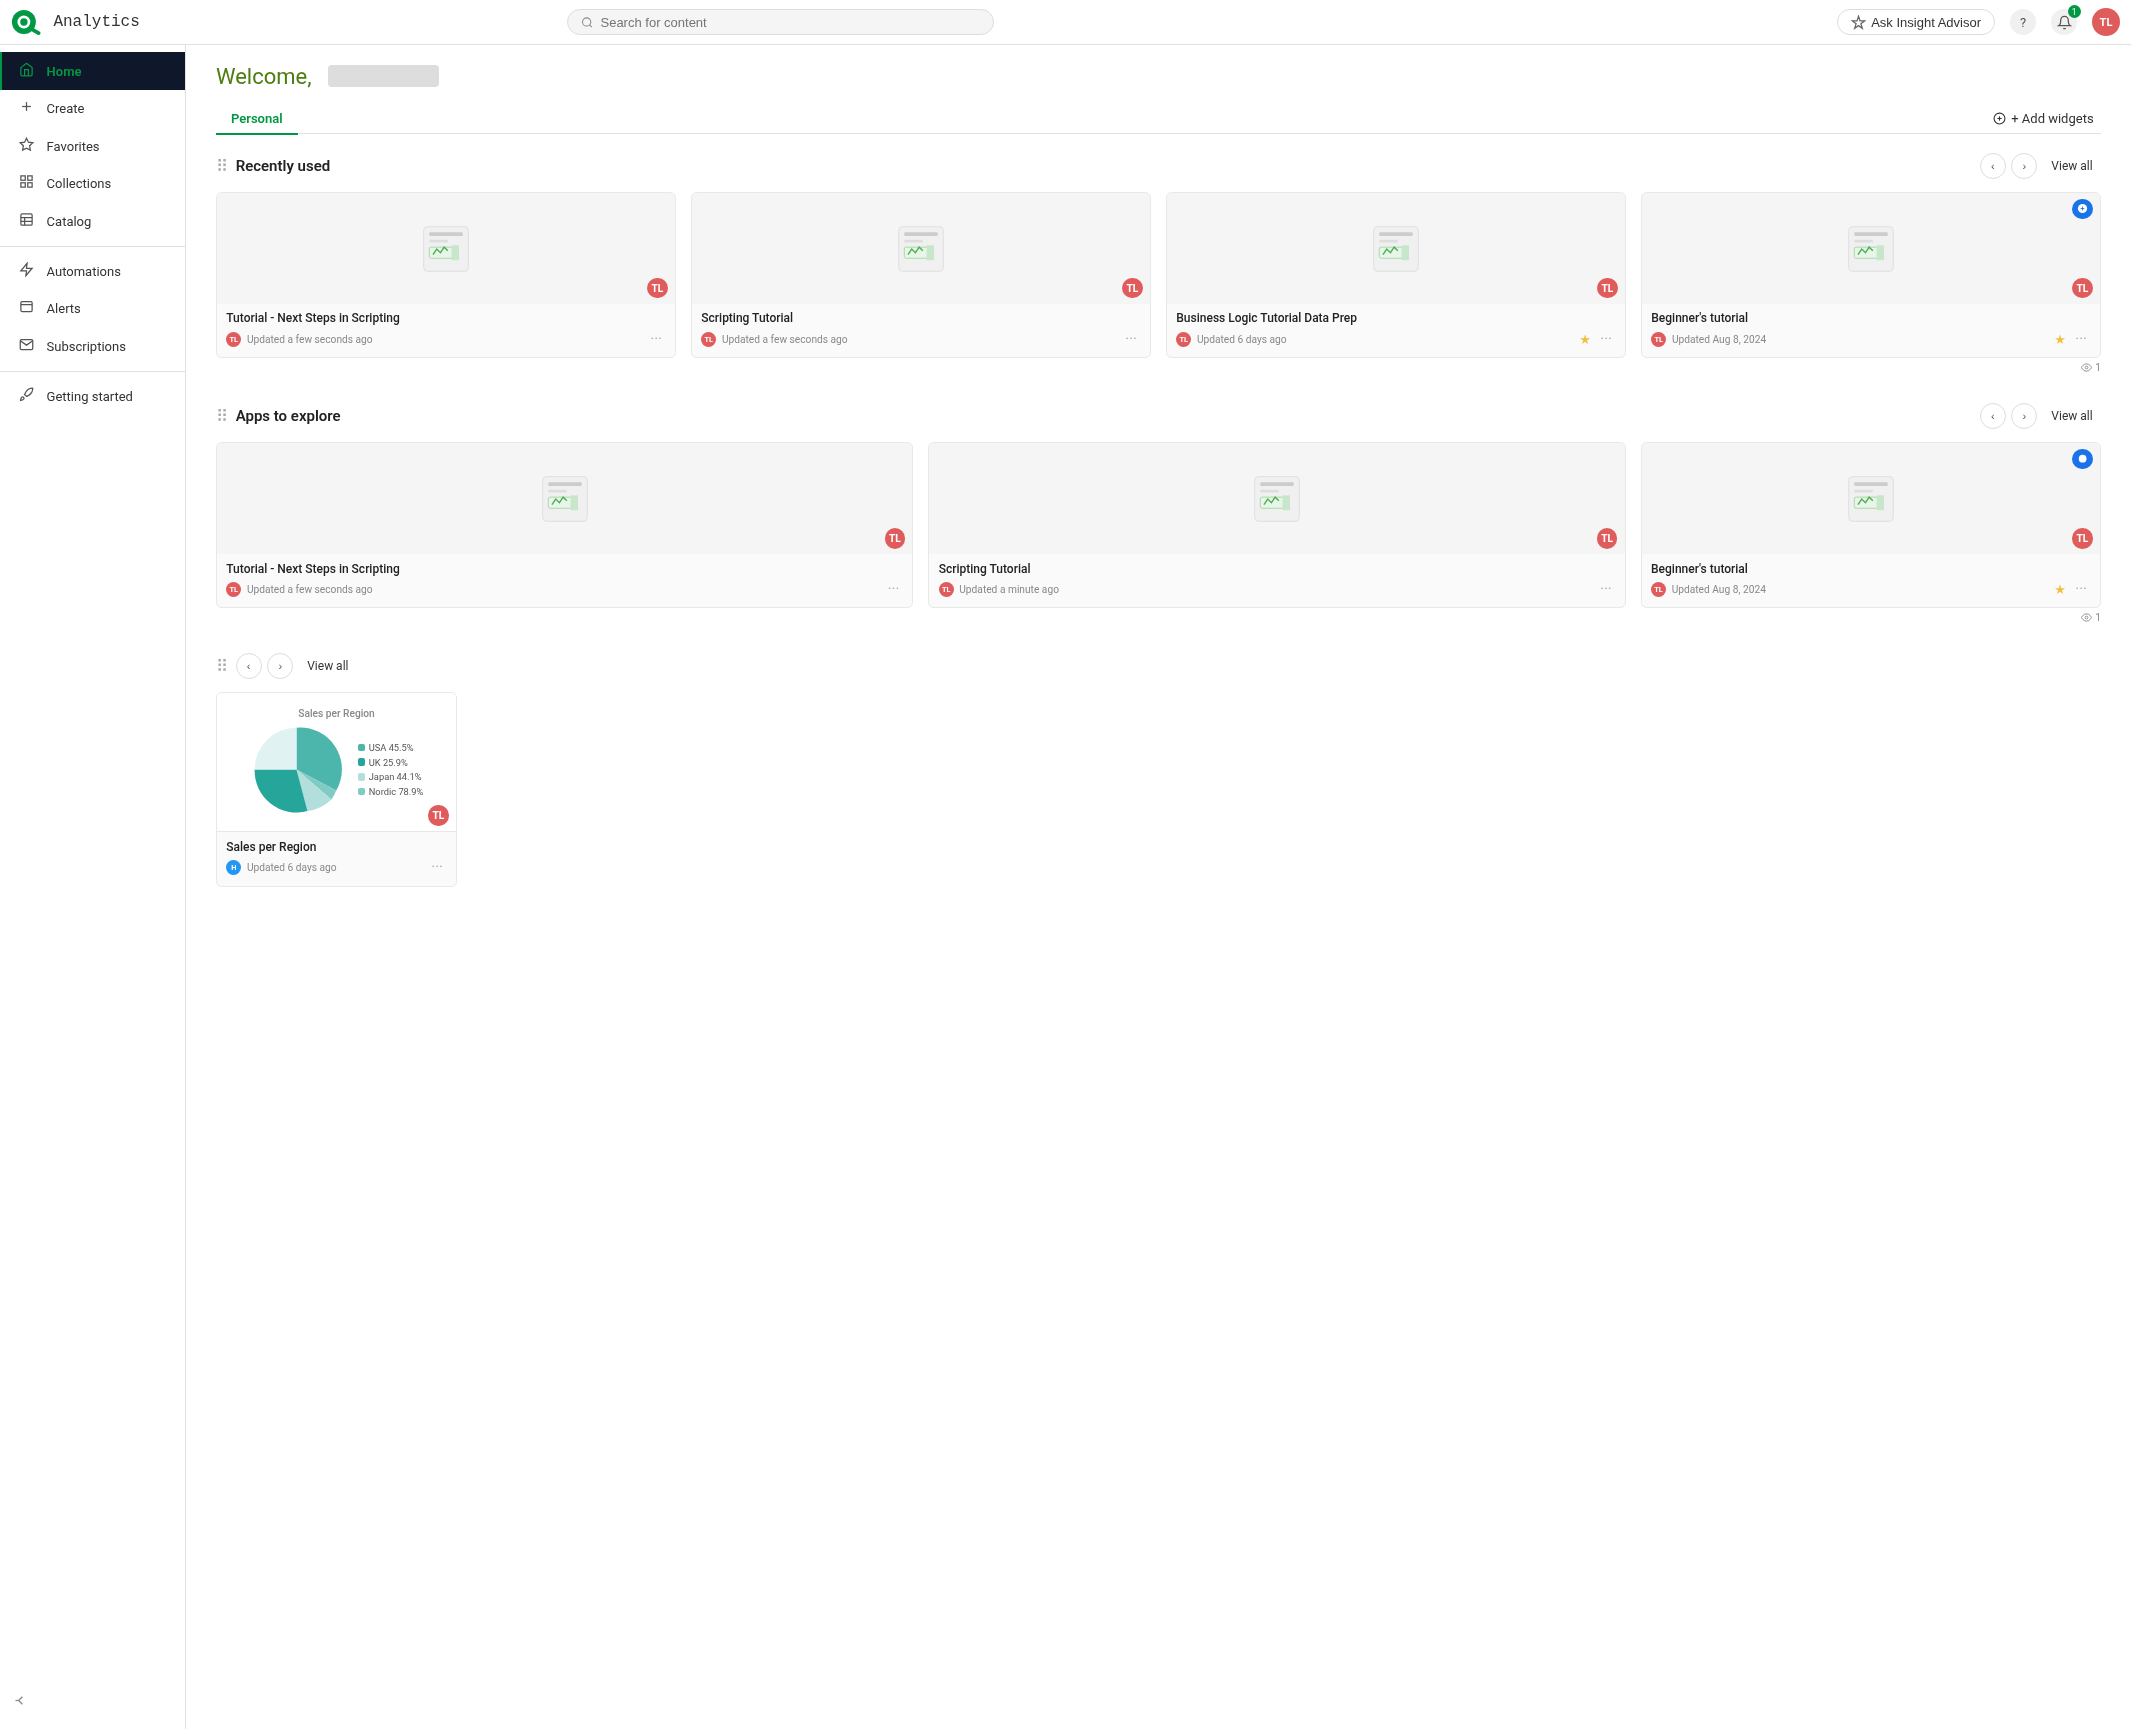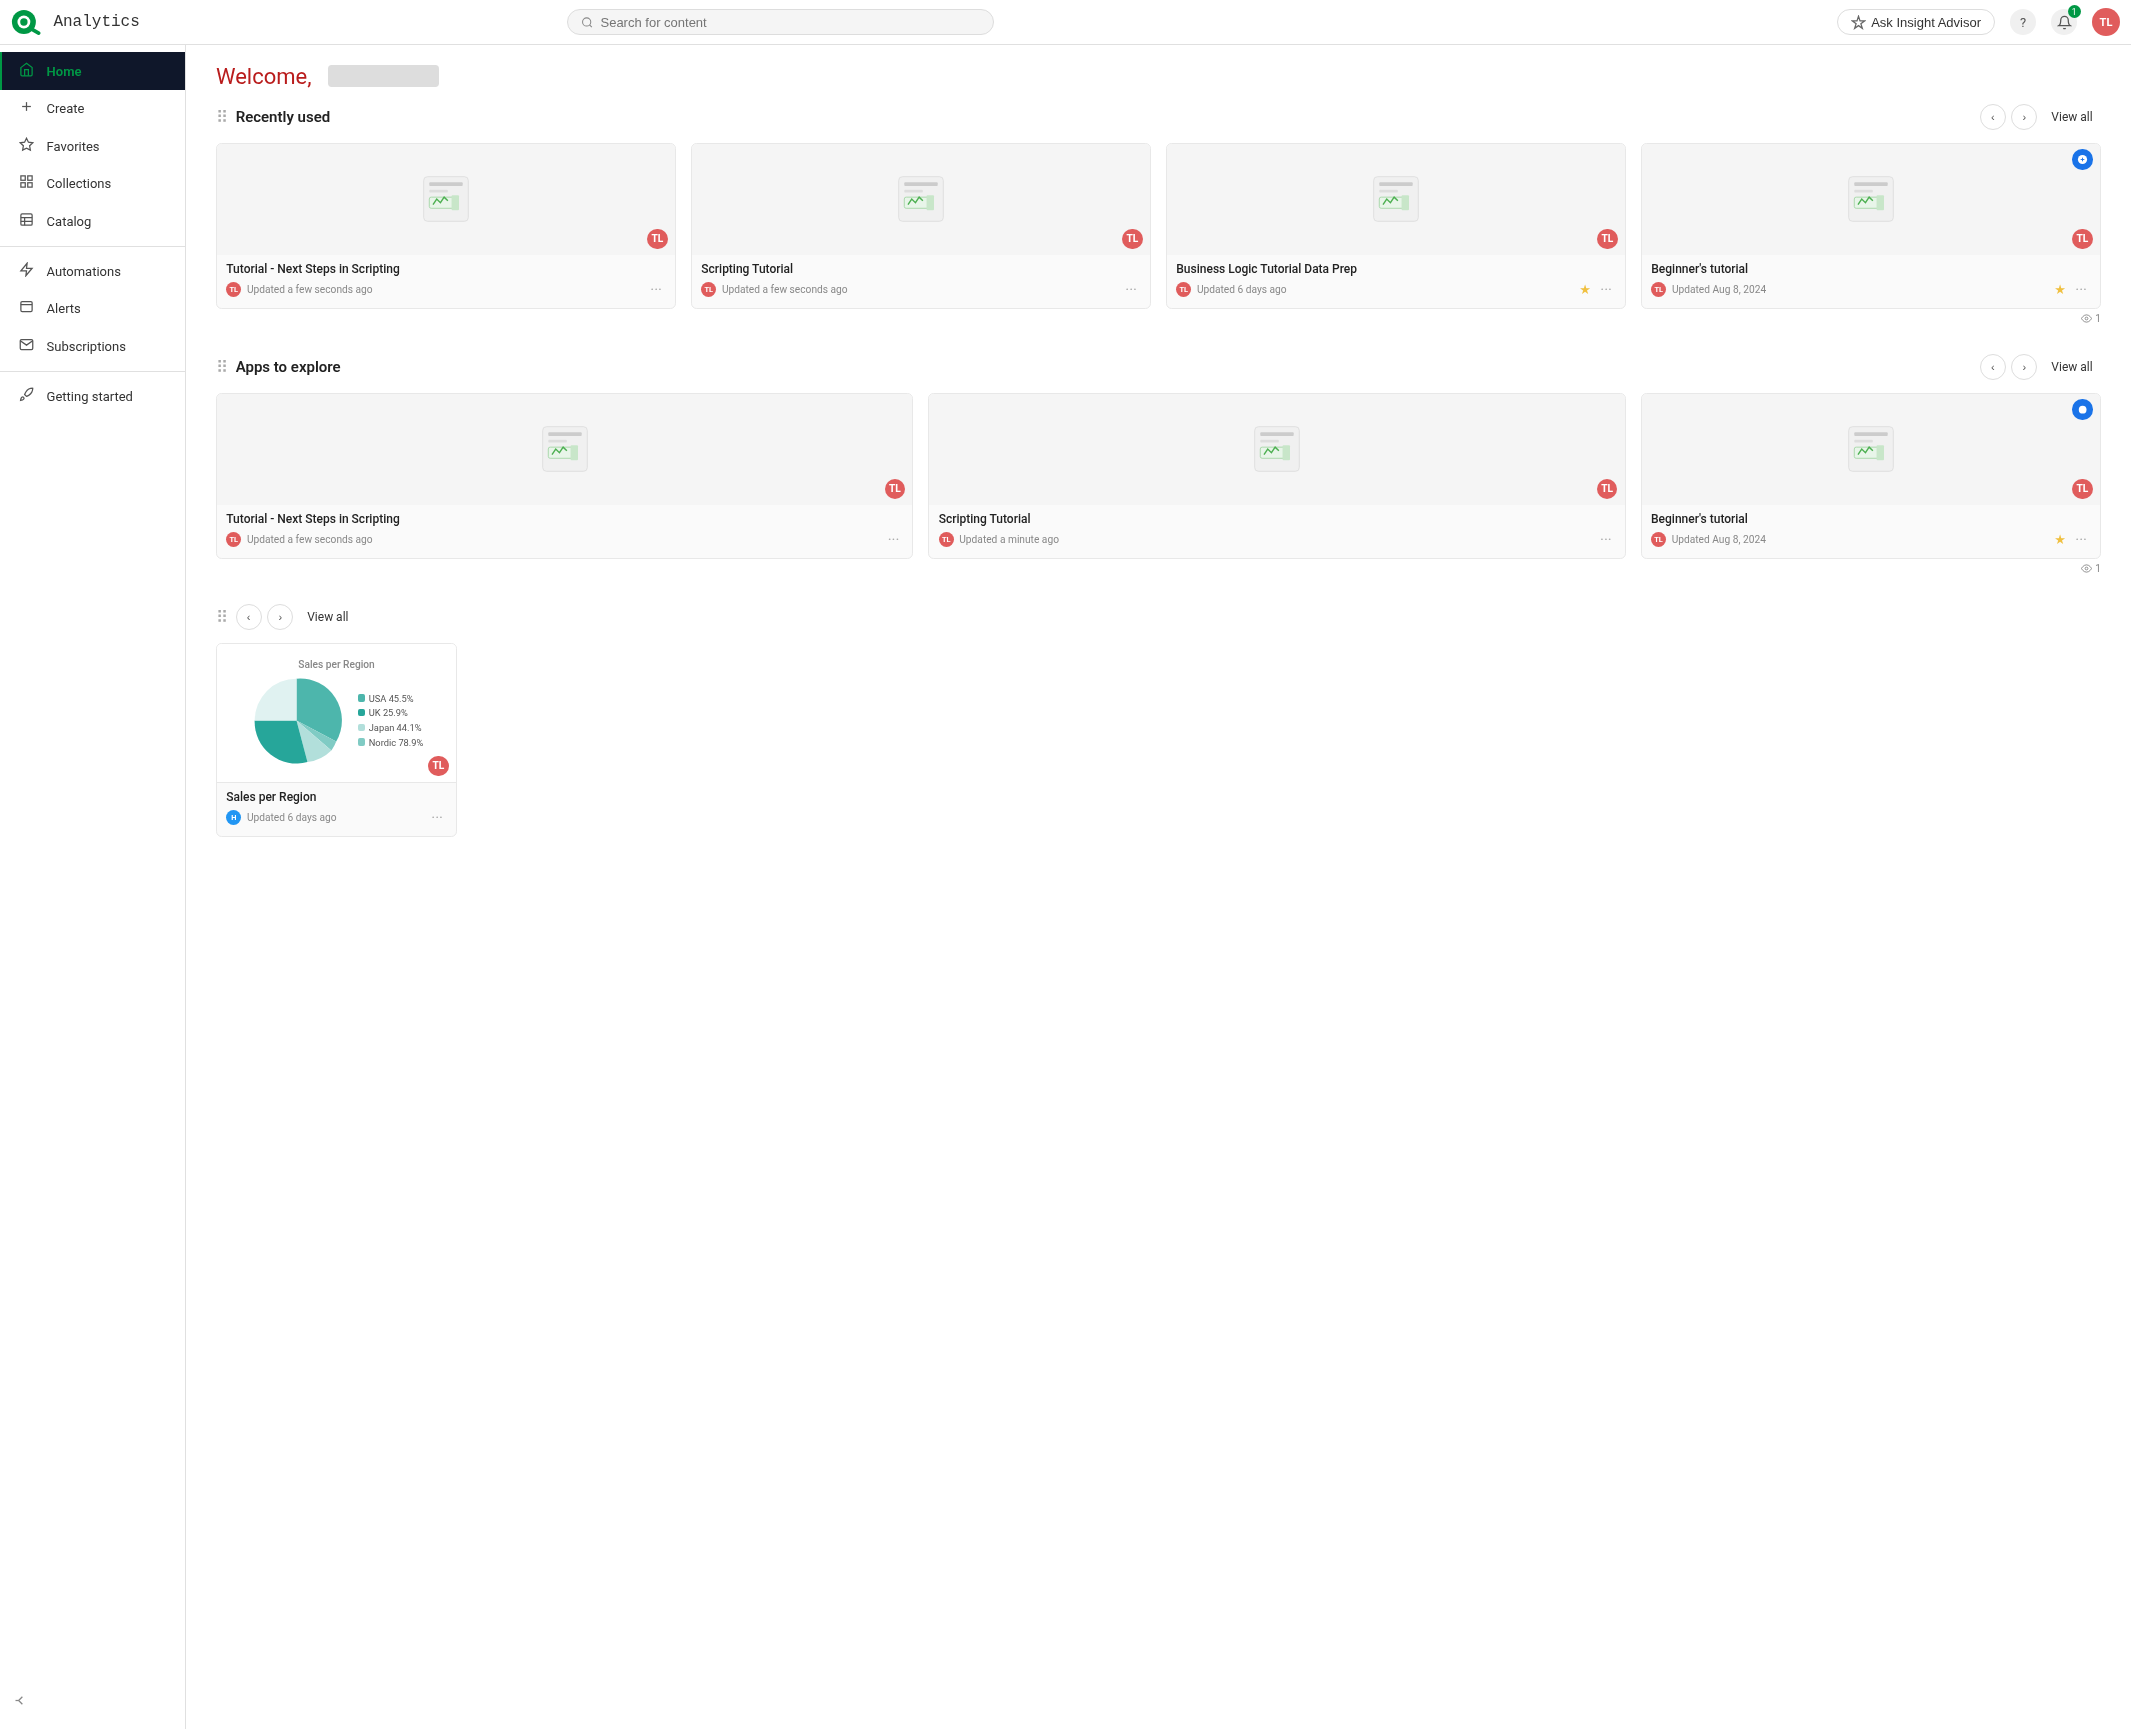--- a/index.html
+++ b/index.html
@@ -53,21 +53,21 @@
     
     .main-content { flex: 1; overflow-y: auto; background: #fff; padding: 0; position: relative; }
     .main-inner { padding: 18.6px 30px; }
 
     
     .main-content::-webkit-scrollbar { width: 7.4px; }
     .main-content::-webkit-scrollbar-thumb { background: #ccc; border-radius: 3.7px; }
 
     
     .welcome-header { display: flex; align-items: center; gap: 9.3px; margin-bottom: 15px; }
-    .welcome-text { font-size: 22px; font-weight: 400; color: #b91c1c; }
+    .welcome-text { font-size: 22px; font-weight: 400; color: #4d7c0f; }
     .welcome-name-blur { display: inline-block; width: 111px; height: 22px; background: #ddd; border-radius: 3.7px; vertical-align: middle; margin-left: 7.4px; }
 
     
     .tabs { display: flex; gap: 0; border-bottom: 1.9px solid #e0e0e0; margin-bottom: 18.6px; }
     .tab { padding: 7.4px 15px; font-size: 13px; color: #666; cursor: pointer; border-bottom: 2.8px solid transparent; margin-bottom: -1.9px; }
     .tab.active { color: #009845; border-bottom: 2.8px solid #009845; font-weight: 600; }
     .add-widgets-btn { margin-left: auto; display: flex; align-items: center; gap: 5.6px; font-size: 13px; color: #333; cursor: pointer; padding: 3.7px 7.4px; border-radius: 3.7px; }
 
     
     .section { margin-bottom: 30px; }
@@ -266,20 +266,31 @@
   </aside>
 
   <main class="main-content">
     <div class="main-inner">
 
       <div class="welcome-header">
         <span class="welcome-text">Welcome,</span>
         <span class="welcome-name-blur"></span>
       </div>
 
+      <div class="tabs">
+        <div class="tab active">Personal</div>
+        <div class="add-widgets-btn">
+          <svg width="13" height="13" viewBox="0 0 24 24" fill="none" stroke="#333" stroke-width="2">
+              <circle cx="12" cy="12" r="10"></circle>
+              <line x1="12" y1="8" x2="12" y2="16"></line>
+              <line x1="8" y1="12" x2="16" y2="12"></line>
+            </svg>
+          <span>+ Add widgets</span>
+        </div>
+      </div>
 
       <div class="section">
         <div class="section-header">
           <span class="section-drag">⠿</span>
           <span class="section-title">Recently used</span>
           <div class="section-nav">
             <button class="nav-btn">‹</button>
             <button class="nav-btn">›</button>
             <span class="view-all-btn">View all</span>
           </div>

